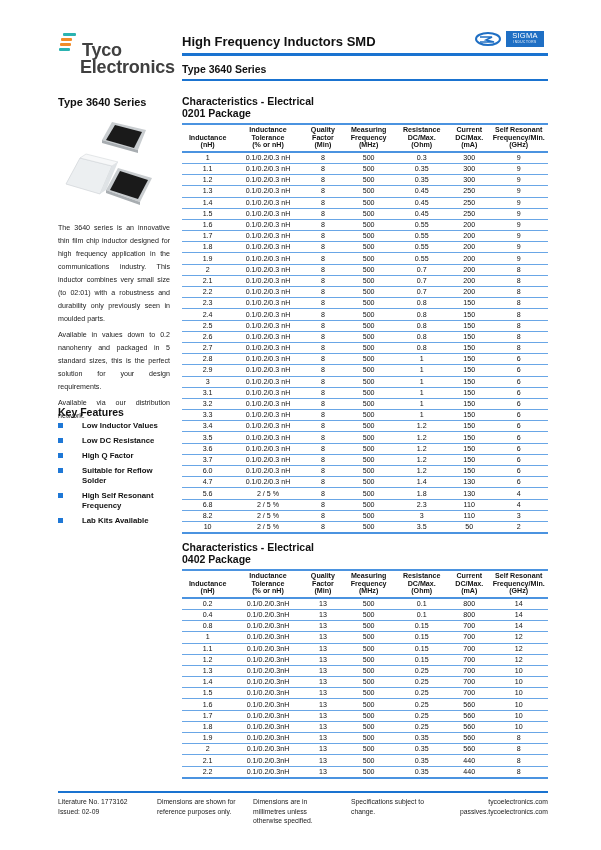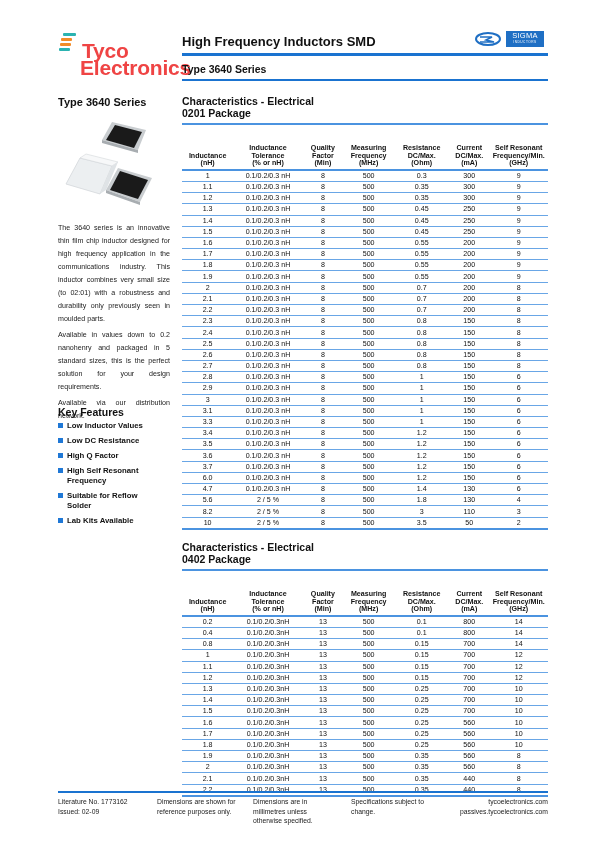--- a/index.html
+++ b/index.html
@@ -3,47 +3,47 @@
 <meta charset="utf-8">
 <style>
   html, body { margin: 0; padding: 0; }
   body {
     width: 601px; height: 850px; background: #ffffff; position: relative; overflow: hidden;
     font-family: "Liberation Sans", sans-serif; color: #111;
   }
   .logo { position: absolute; left: 52px; top: 30px; width: 120px; height: 50px; }
   .logo-mark { position: absolute; left: 8px; top: 3px; width: 16px; height: 18px; }
   .logo-mark span { position: absolute; height: 3px; border-radius: 1px; }
-  .logo-text { position: absolute; left: 30px; top: 12px; font-weight: bold; color: #ef4444; font-size: 21px; line-height: 17px; letter-spacing: -0.2px; }
+  .logo-text { position: absolute; left: 30px; top: 12px; font-weight: bold; color: #404040; font-size: 18px; line-height: 17px; letter-spacing: -0.2px; }
   .logo-text div:nth-child(2) { margin-left: -2px; }
 
   .hdr-title { position: absolute; left: 182px; top: 34px; font-size: 13px; font-weight: bold; color: #111; }
   .hdr-rule1 { position: absolute; left: 182px; top: 53px; width: 366px; height: 3px; background: #1a73d0; }
   .hdr-sub { position: absolute; left: 182px; top: 63px; font-size: 10.5px; font-weight: bold; color: #111; }
   .hdr-rule2 { position: absolute; left: 182px; top: 79px; width: 366px; height: 2px; background: #1a73d0; }
 
   .sigma { position: absolute; left: 475px; top: 30px; width: 75px; height: 18px; }
   .sigma-swoosh { position: absolute; left: 0; top: 2px; width: 26px; height: 14px; }
   .sigma-badge { position: absolute; left: 31px; top: 1px; width: 38px; height: 16px; background: #1f6fc4; color: #fff; text-align: center; }
   .sigma-badge .t1 { font-size: 7.5px; font-weight: normal; line-height: 9px; display: block; letter-spacing: 0.3px; }
   .sigma-badge .t2 { font-size: 3.2px; line-height: 4px; display: block; letter-spacing: 0.5px; }
 
   .side-title { position: absolute; left: 58px; top: 96px; font-size: 11px; font-weight: bold; }
   .product-img { position: absolute; left: 62px; top: 118px; width: 110px; height: 90px; }
   .side-text { position: absolute; left: 58px; top: 222px; width: 112px; font-size: 7.1px; line-height: 13px; color: #222; text-align: justify; }
   .side-text p { margin: 0 0 3px 0; }
 
   .kf-title { position: absolute; left: 58px; top: 406px; font-size: 10.5px; font-weight: bold; }
   .kf-list { position: absolute; left: 58px; top: 421px; width: 120px; margin: 0; padding: 0; list-style: none; }
-  .kf-list li { position: relative; padding-left: 9px; font-size: 7.8px; font-weight: bold; line-height: 10px; margin-bottom: 5px; color: #111; }
+  .kf-list li { position: relative; padding-left: 24px; font-size: 7.8px; font-weight: bold; line-height: 10px; margin-bottom: 5px; color: #111; }
   .kf-bullet { position: absolute; left: 0; top: 2px; width: 5px; height: 5px; background: #1f78d6; }
 
   .sec-title { position: absolute; left: 182px; font-size: 10.5px; font-weight: bold; line-height: 11.5px; color: #111; }
   table.spec { position: absolute; left: 182px; width: 366px; border-collapse: collapse; table-layout: fixed; }
-  table.spec th { font-size: 7.1px; font-weight: bold; line-height: 7.6px; padding: 20px 0 1px 0; text-align: center; vertical-align: bottom; border-top: 2px solid #4b93e0; border-bottom: 2px solid #4b93e0; color: #111; }
+  table.spec th { font-size: 7.1px; font-weight: bold; line-height: 7.6px; padding: 2px 0 1px 0; text-align: center; vertical-align: bottom; border-top: 2px solid #4b93e0; border-bottom: 2px solid #4b93e0; color: #111; }
   table.spec td { font-size: 7.1px; text-align: center; height: 10.2px; padding: 0; border-bottom: 1px solid #69a6e6; color: #111; line-height: 10px; }
   table.spec tr:last-child td { border-bottom: 2px solid #4b93e0; }
 
   .footer-rule { position: absolute; left: 58px; top: 791px; width: 490px; height: 2px; background: #1a73d0; }
   .footer { position: absolute; top: 797px; font-size: 6.8px; line-height: 9.5px; color: #222; }
 </style>
 </head>
 <body>
 
 <div class="logo">
@@ -95,25 +95,25 @@
   <p>Available in values down to 0.2 nanohenry and packaged in 5 standard sizes, this is the perfect solution for your design requirements.</p>
   <p>Available via our distribution network.</p>
 </div>
 <div class="kf-title">Key Features</div>
 <ul class="kf-list">
   <li><span class="kf-bullet"></span><span>Low Inductor Values</span></li>
   <li><span class="kf-bullet"></span><span>Low DC Resistance</span></li>
   <li><span class="kf-bullet"></span><span>High Q Factor</span></li>
   <li>
       <span class="kf-bullet"></span>
-      <span style="display:block;width:90px;">High Self Resonant Frequency</span>
+      <span style="display:block;width:80px;">Suitable for Reflow Solder</span>
     </li>
   <li>
       <span class="kf-bullet"></span>
-      <span style="display:block;width:80px;">Suitable for Reflow Solder</span>
+      <span style="display:block;width:90px;">High Self Resonant Frequency</span>
     </li>
   <li><span class="kf-bullet"></span><span>Lab Kits Available</span></li>
 </ul>
 
 <div class="sec-title" style="top:96px;">
   <div>Characteristics - Electrical</div>
   <div>0201 Package</div>
 </div>
 <table class="spec" id="tbl0" style="top:123px;">
   <colgroup>
@@ -356,20 +356,29 @@
       <tr>
         <td>3.1</td>
         <td>0.1/0.2/0.3 nH</td>
         <td>8</td>
         <td>500</td>
         <td>1</td>
         <td>150</td>
         <td>6</td>
       </tr>
       <tr>
+        <td>3.2</td>
+        <td>0.1/0.2/0.3 nH</td>
+        <td>8</td>
+        <td>500</td>
+        <td>1</td>
+        <td>150</td>
+        <td>6</td>
+      </tr>
+      <tr>
         <td>3.3</td>
         <td>0.1/0.2/0.3 nH</td>
         <td>8</td>
         <td>500</td>
         <td>1</td>
         <td>150</td>
         <td>6</td>
       </tr>
       <tr>
         <td>3.4</td>
@@ -425,20 +434,29 @@
         <td>130</td>
         <td>6</td>
       </tr>
       <tr>
         <td>5.6</td>
         <td>2 / 5 %</td>
         <td>8</td>
         <td>500</td>
         <td>1.8</td>
         <td>130</td>
+        <td>4</td>
+      </tr>
+      <tr>
+        <td>6.8</td>
+        <td>2 / 5 %</td>
+        <td>8</td>
+        <td>500</td>
+        <td>2.3</td>
+        <td>110</td>
         <td>4</td>
       </tr>
       <tr>
         <td>8.2</td>
         <td>2 / 5 %</td>
         <td>8</td>
         <td>500</td>
         <td>3</td>
         <td>110</td>
         <td>3</td>

